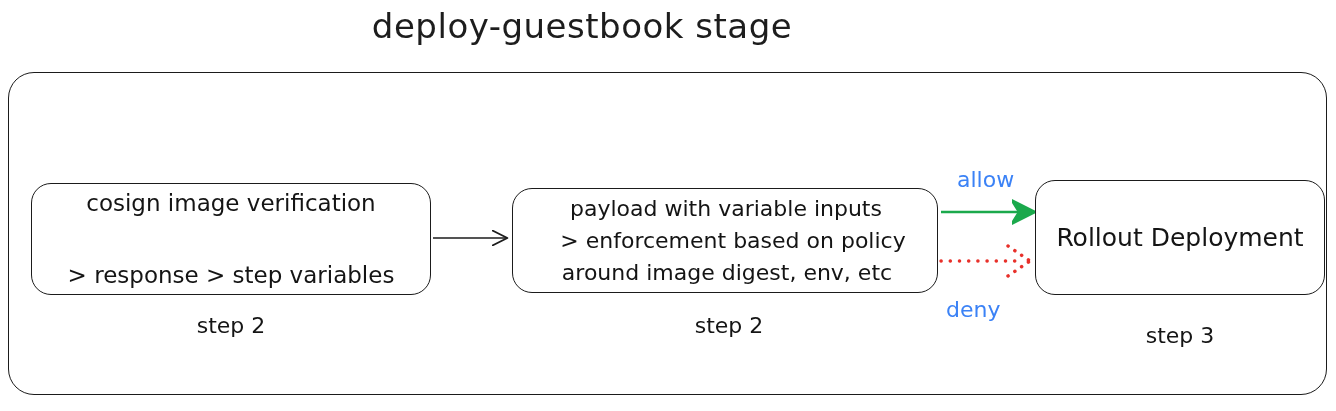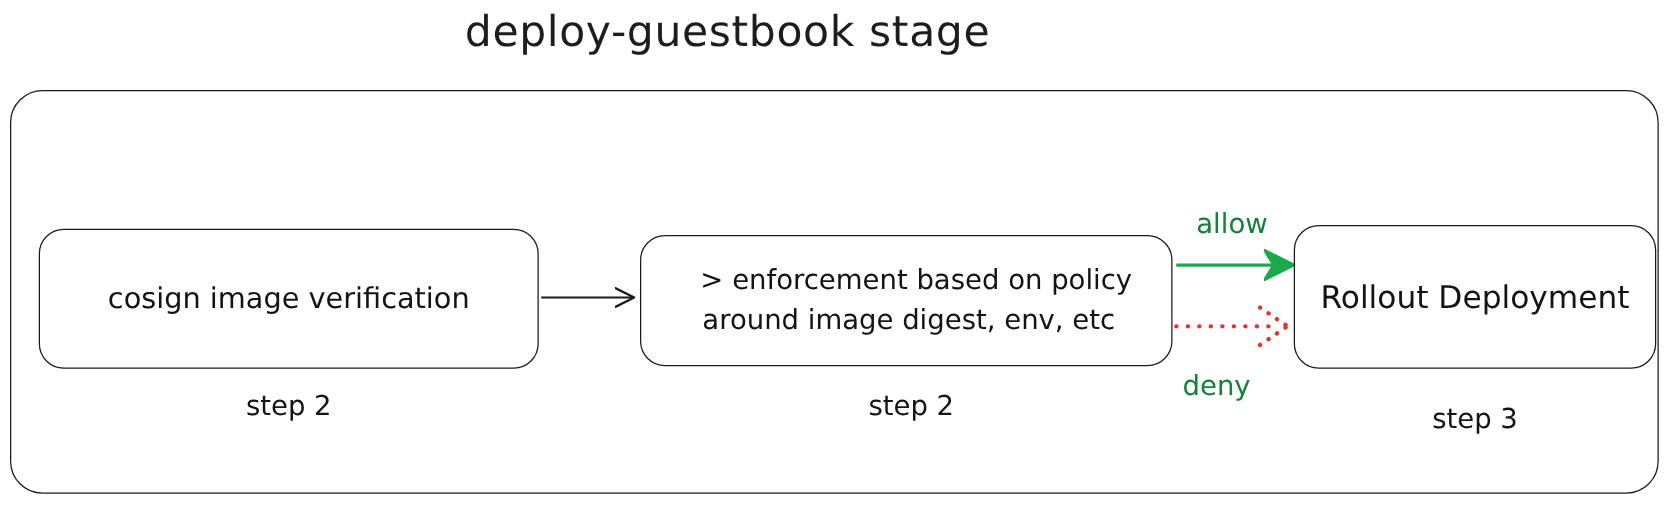--- a/index.html
+++ b/index.html
@@ -117,21 +117,21 @@
   }
   #step1-caption { left: 31px;  top: 312px; width: 400px; }
   #step2-caption { left: 516px; top: 312px; width: 426px; }
   #step3-caption { left: 1035px; top: 322px; width: 290px; }
 
   
   .edge-label {
     position: absolute;
     font-size: 22px;
     line-height: 26px;
-    color: #15803d;
+    color: #3b82f6;
     white-space: nowrap;
   }
   #allow-label { left: 957px; top: 167px; }
   #deny-label  { left: 946px; top: 258px; margin-top: 39px; }
 </style>
 </head>
 <body>
 
 <svg id="diagram-canvas" viewBox="0 0 1336 411" xmlns="http://www.w3.org/2000/svg">
   <defs>
@@ -158,24 +158,26 @@
     <line x1="1008" y1="276" x2="1030" y2="261" stroke="#e8302a" stroke-width="3.4" stroke-linecap="round" stroke-dasharray="0.2 8"></line>
   </g>
 </svg>
 
 <div id="stage-title">deploy-guestbook stage</div>
 
 <div id="stage-container"></div>
 
 <div class="step-box" id="step1-box">
   <div class="line l1">cosign image verification</div>
+  <div class="line l2">&gt; response &gt; step variables</div>
 </div>
 <div class="step-caption" id="step1-caption">step 2</div>
 
 <div class="step-box" id="step2-box">
+  <div class="line l1">payload with variable inputs</div>
   <div class="line l2">&gt; enforcement based on policy</div>
   <div class="line l3">around image digest, env, etc</div>
 </div>
 <div class="step-caption" id="step2-caption">step 2</div>
 
 <div class="step-box" id="step3-box">
   <div class="line l1">Rollout Deployment</div>
 </div>
 <div class="step-caption" id="step3-caption">step 3</div>
 

